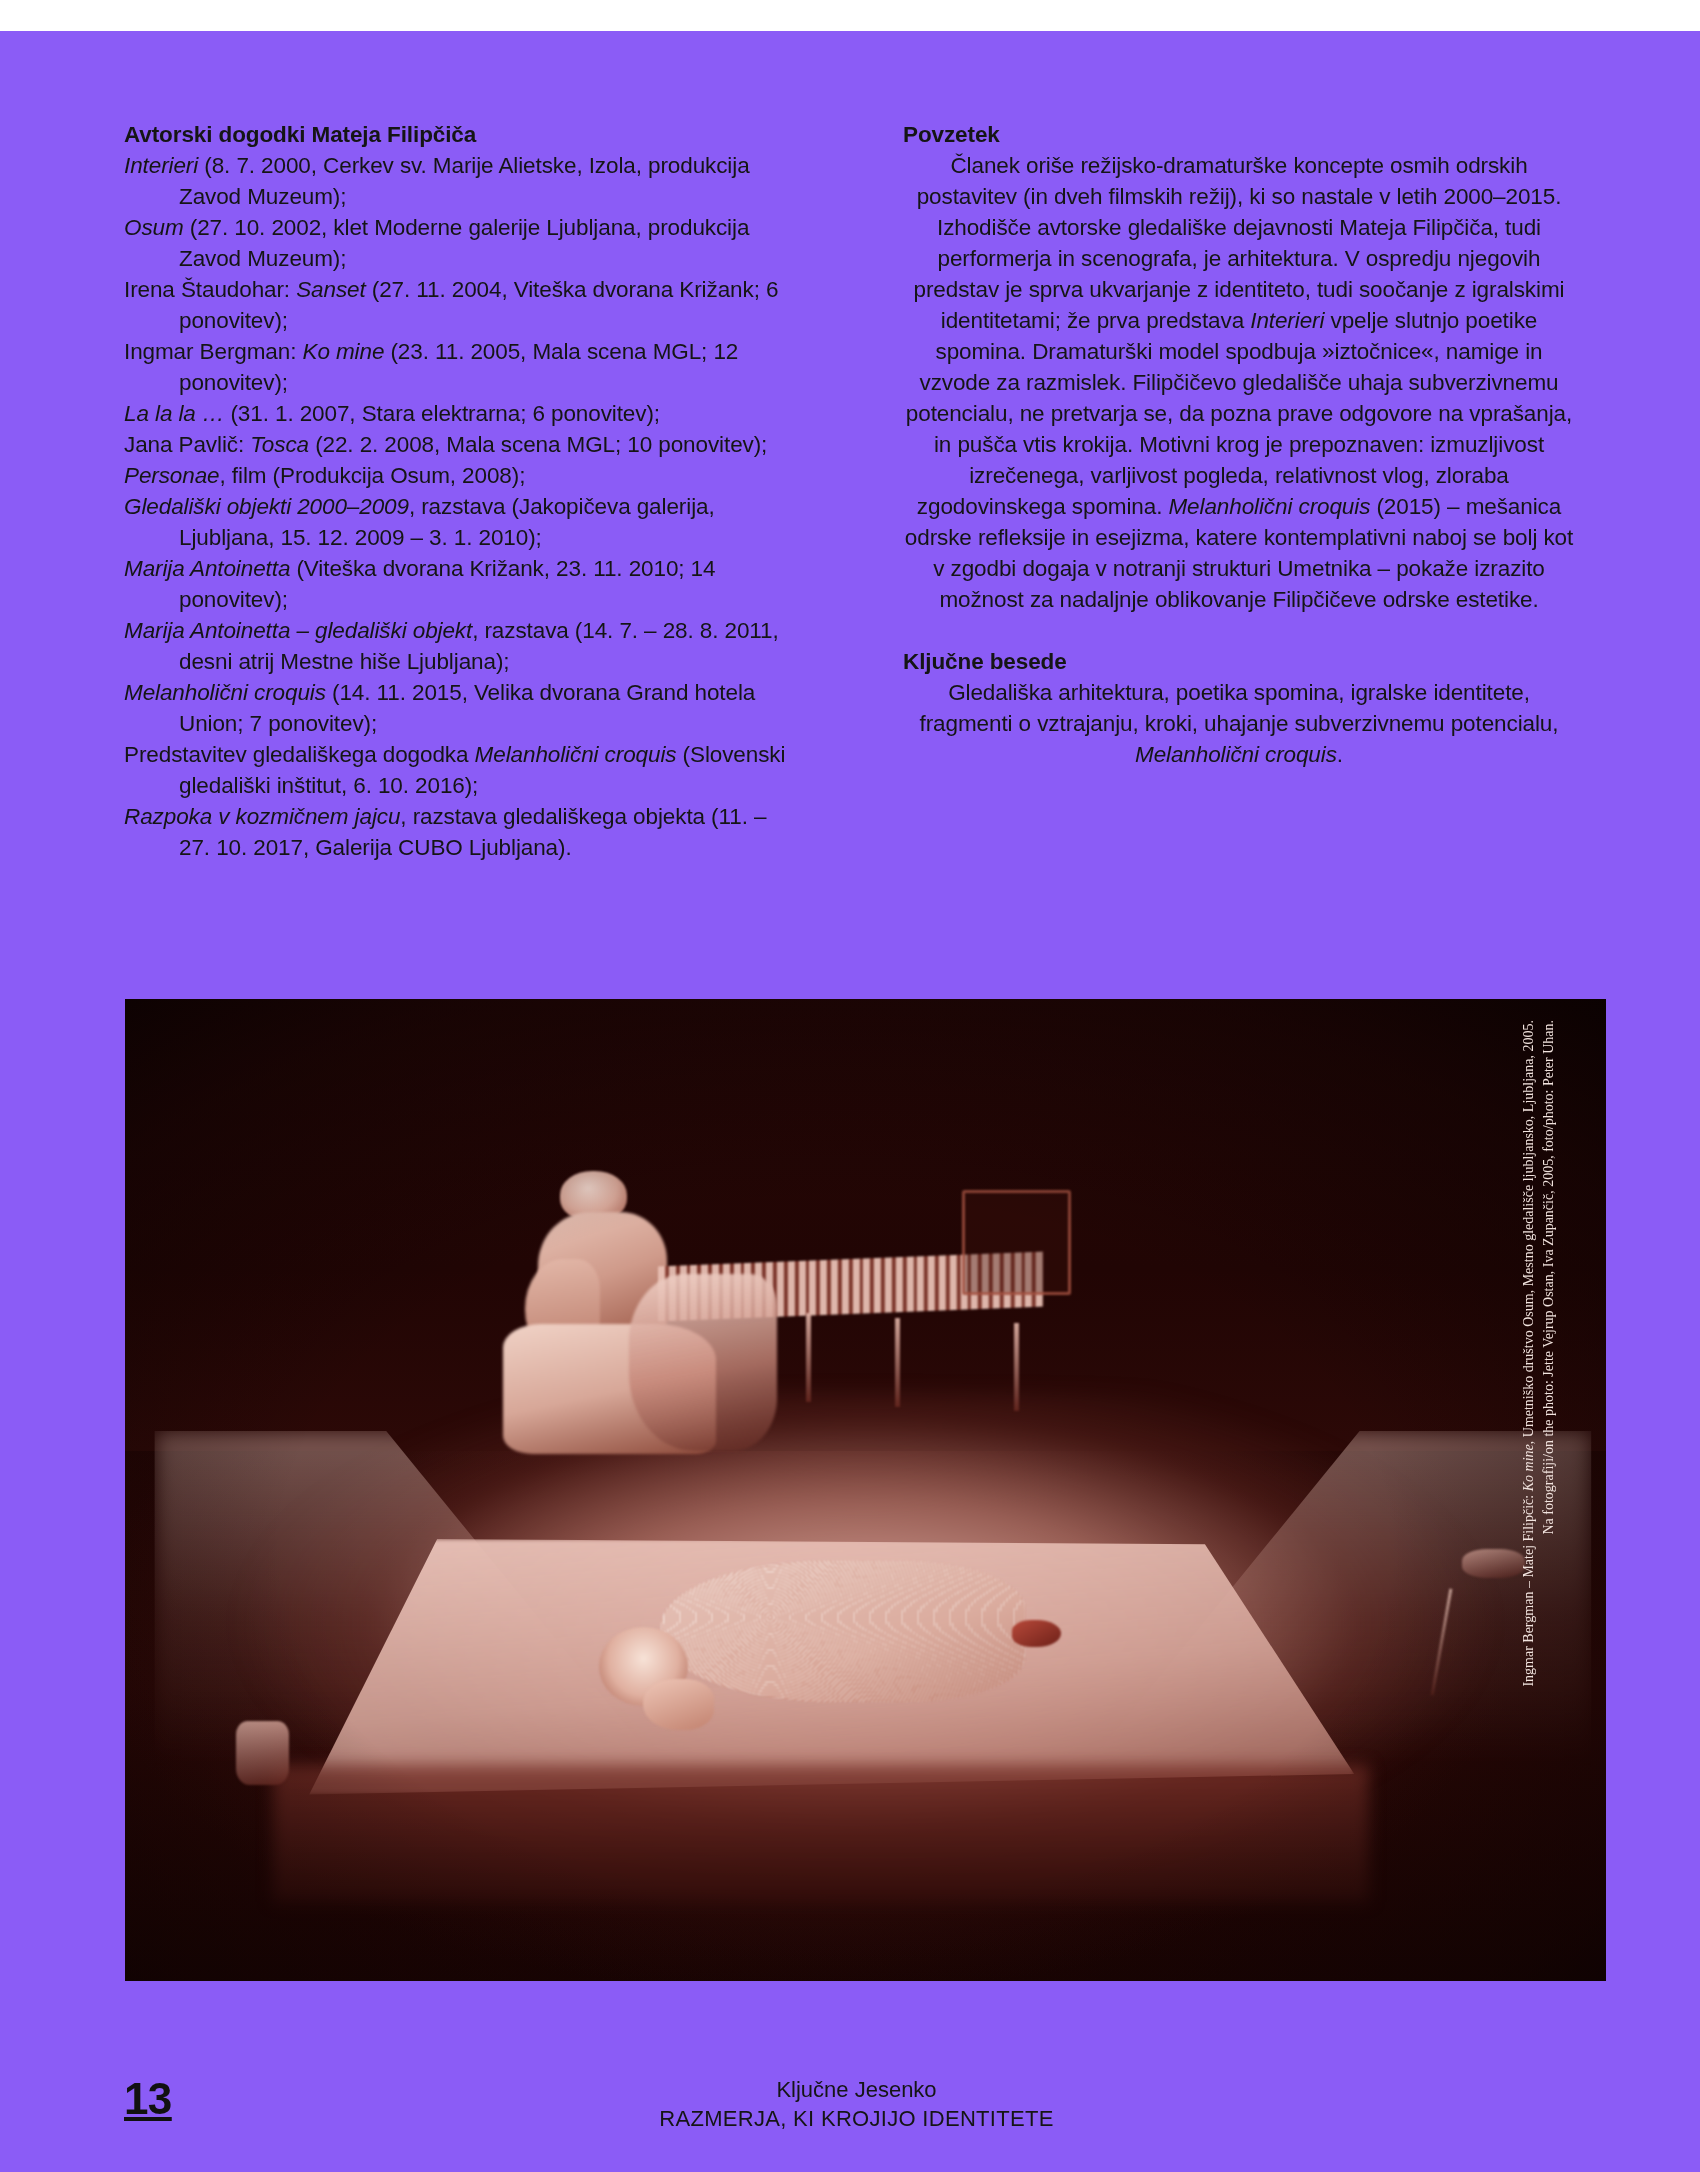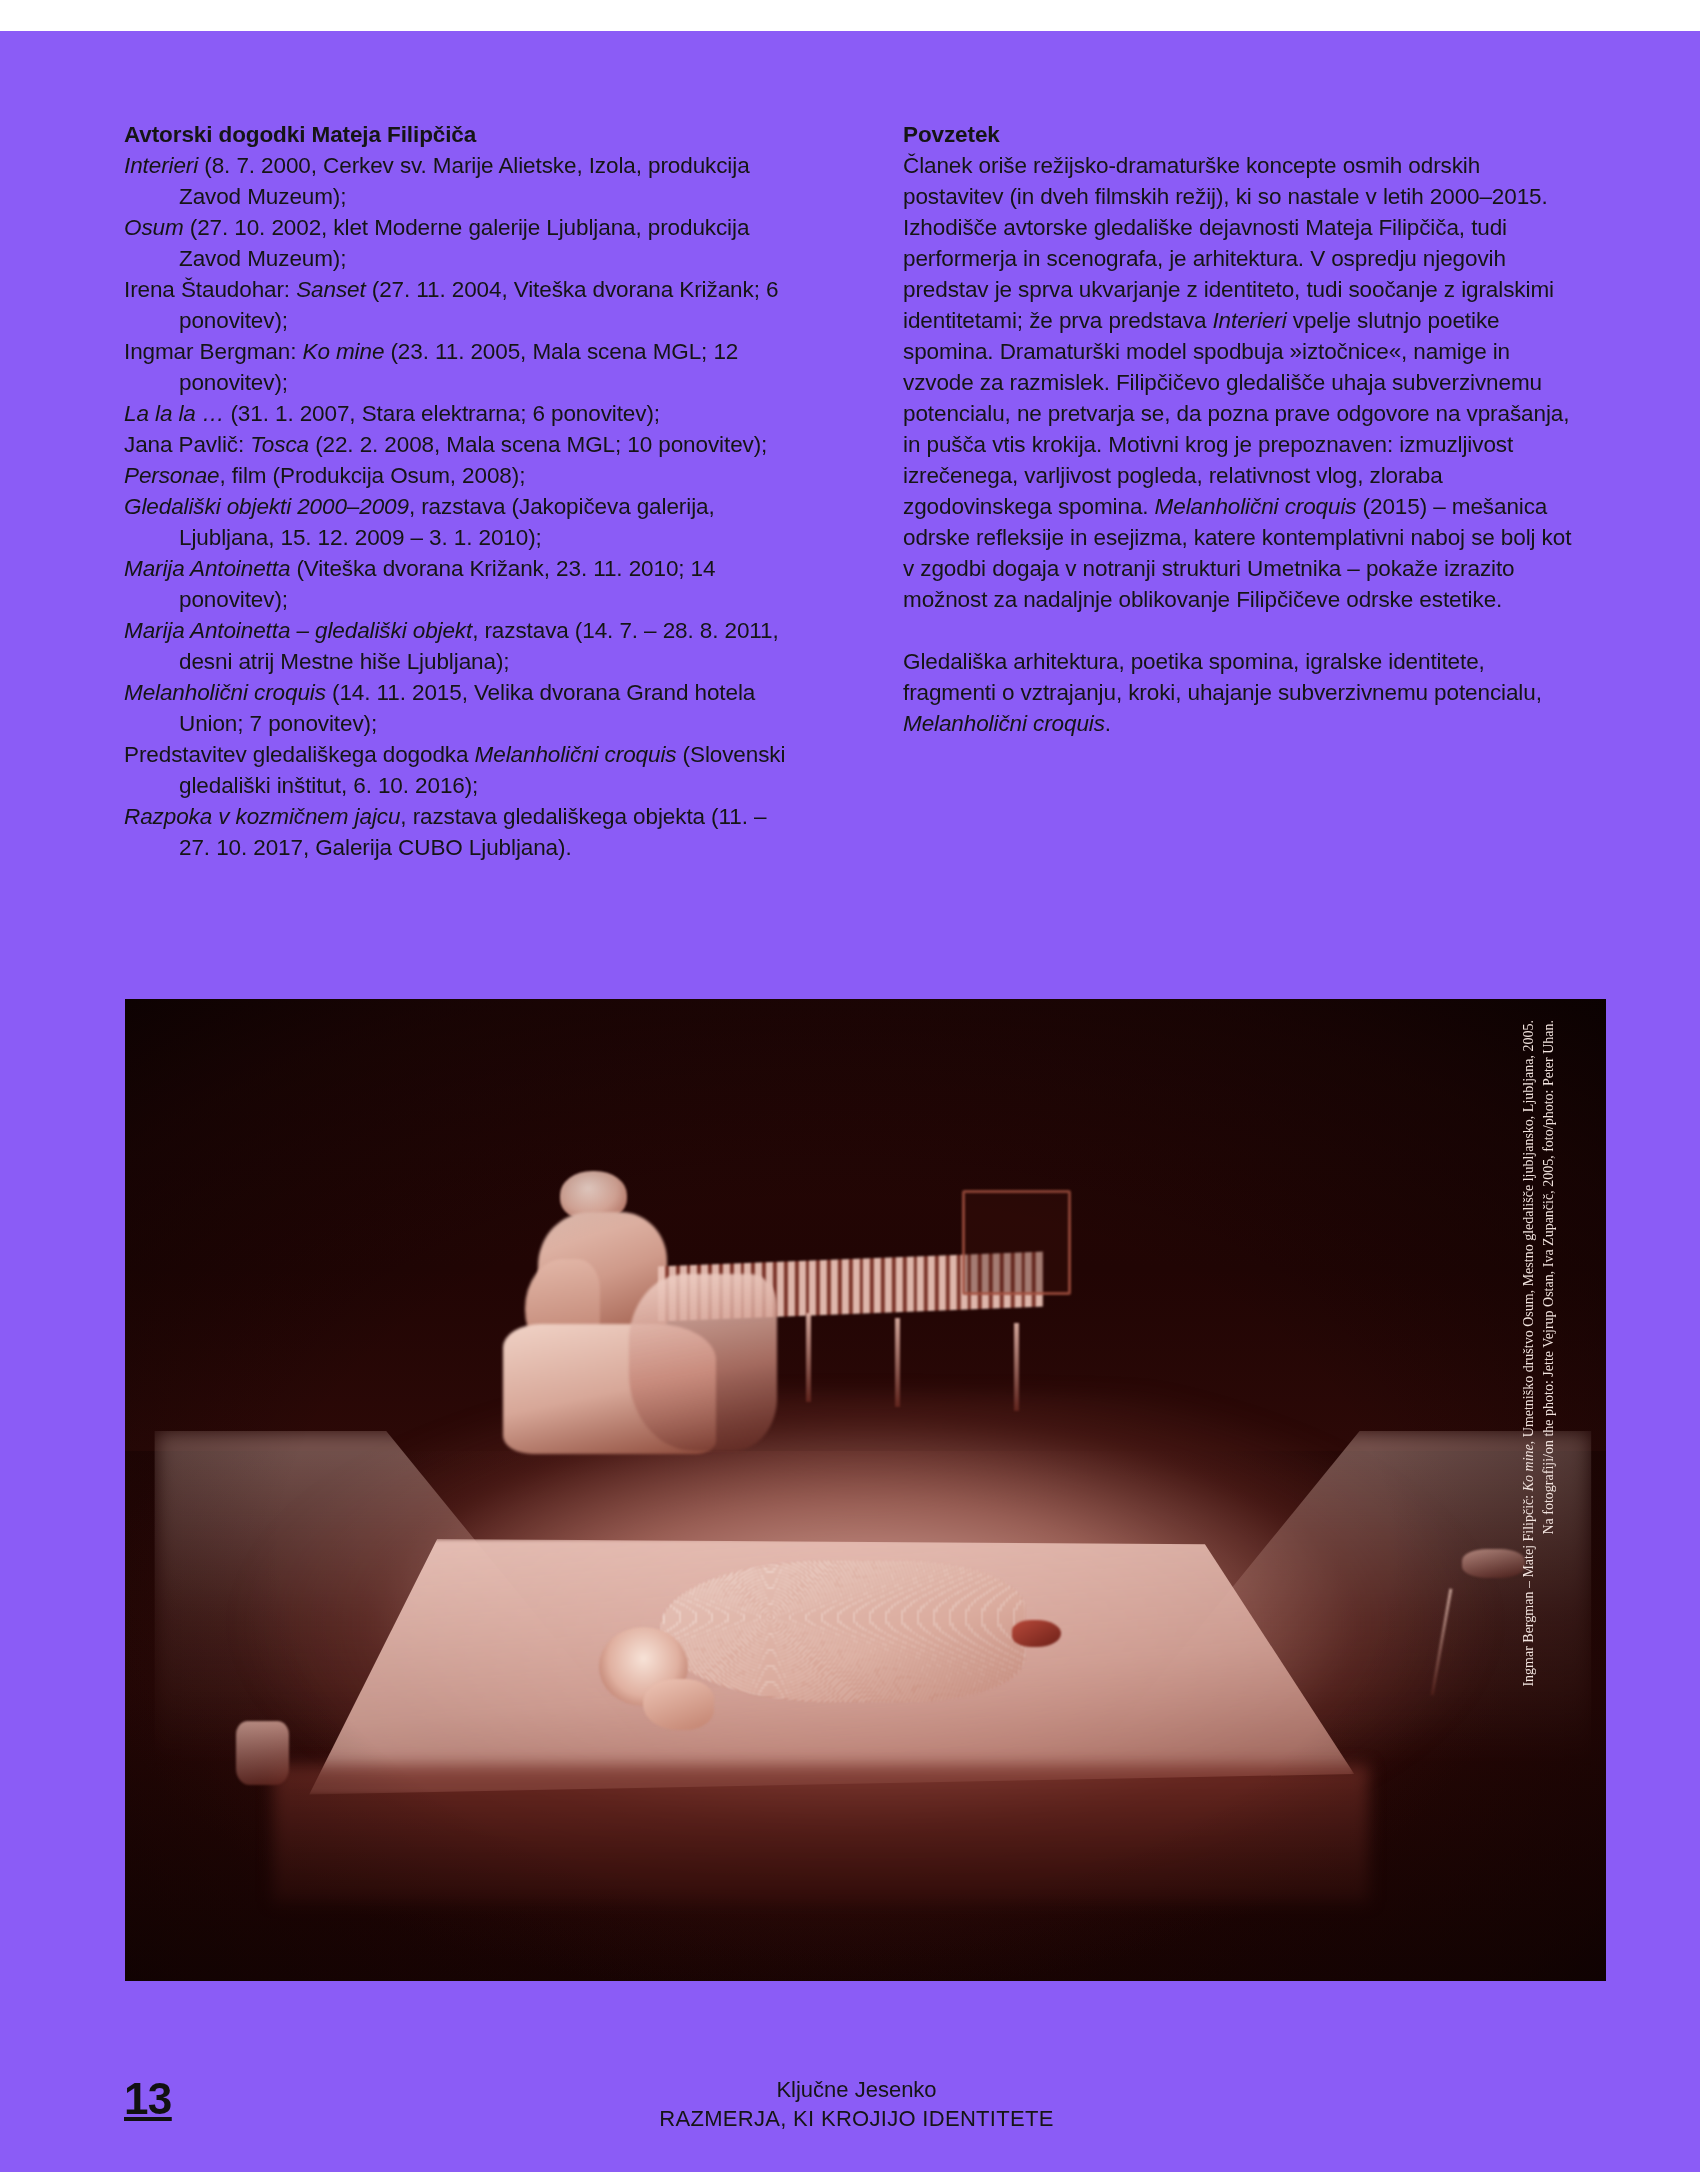--- a/index.html
+++ b/index.html
@@ -41,20 +41,21 @@
   }
 
   .entry {
     margin: 0;
     padding-left: 55px;
     text-indent: -55px;
   }
 
   .para {
     margin: 0;
+    text-align: center;
   }
 
   .spacer { height: 31px; }
 
   i, .it { font-style: italic; }
 
   
   #photo-frame {
     position: absolute;
     left: 125px;
@@ -326,20 +327,21 @@
   </div>
 
   <div class="col col-right">
 
     <div class="sect-head">Povzetek</div>
 
     <div class="para"><span>Članek oriše režijsko-dramaturške koncepte osmih odrskih postavitev (in dveh filmskih režij), ki so nastale v letih 2000–2015. Izhodišče avtorske gledališke dejavnosti Mateja Filipčiča, tudi performerja in scenografa, je arhitektura. V ospredju njegovih predstav je sprva ukvarjanje z identiteto, tudi soočanje z igralskimi identitetami; že prva predstava </span><i>Interieri</i><span> vpelje slutnjo poetike spomina. Dramaturški model spodbuja »iztočnice«, namige in vzvode za razmislek. Filipčičevo gledališče uhaja subverzivnemu potencialu, ne pretvarja se, da pozna prave odgovore na vprašanja, in pušča vtis krokija. Motivni krog je prepoznaven: izmuzljivost izrečenega, varljivost pogleda, relativnost vlog, zloraba zgodovinskega spomina. </span><i>Melanholični croquis</i><span> (2015) – mešanica odrske refleksije in esejizma, katere kontemplativni naboj se bolj kot v zgodbi dogaja v notranji strukturi Umetnika – pokaže izrazito možnost za nadaljnje oblikovanje Filipčičeve odrske estetike.</span></div>
 
     <div class="spacer"></div>
 
+    <div class="sect-head">Ključne besede</div>
 
     <div class="para"><span>Gledališka arhitektura, poetika spomina, igralske identitete, fragmenti o vztrajanju, kroki, uhajanje subverzivnemu potencialu, </span><i>Melanholični croquis</i><span>.</span></div>
 
   </div>
 
   <div id="photo-frame">
     <div class="stage-bg"></div>
     <div class="wall"></div>
 
     <div class="light-pool"></div>

